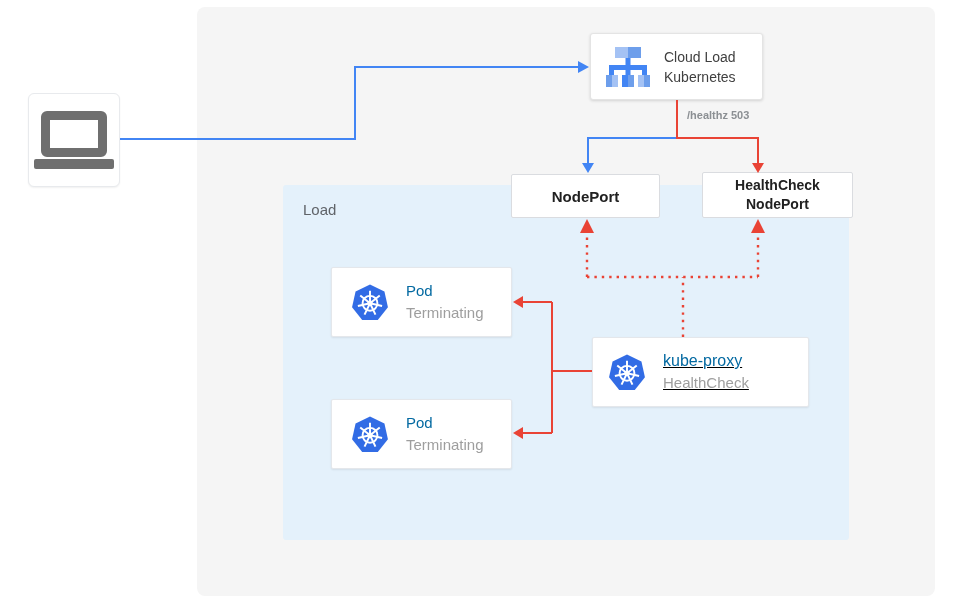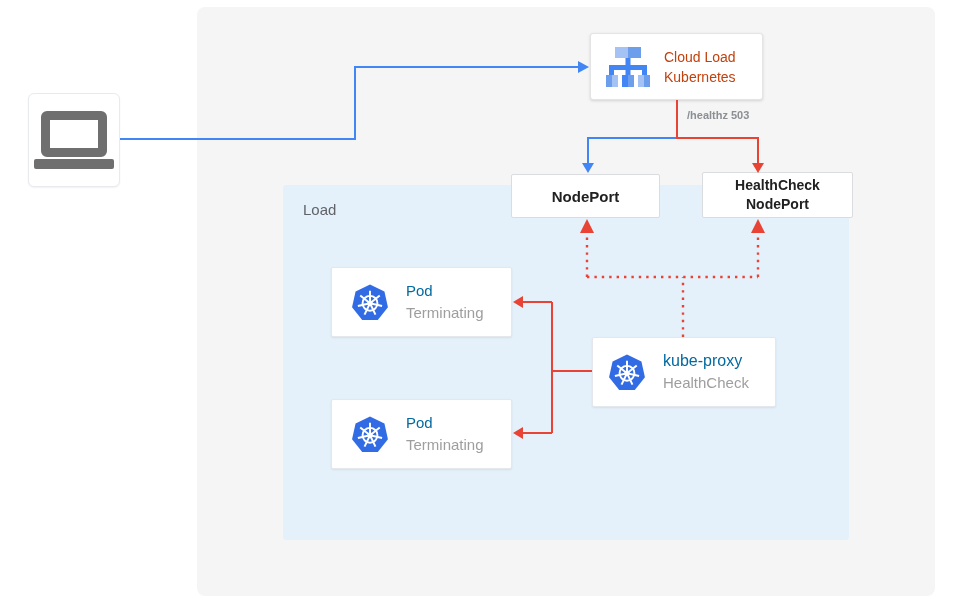--- a/index.html
+++ b/index.html
@@ -12,34 +12,34 @@
 
   .box{position:absolute;background:#fff;z-index:2;box-sizing:border-box;}
   .client-box{left:28px;top:93px;width:92px;height:94px;border:1px solid #e8eaed;border-radius:6px;
               box-shadow:0 1px 2px rgba(0,0,0,.06);display:flex;align-items:center;justify-content:center;}
   .laptop{width:80px;display:flex;flex-direction:column;align-items:center;}
   .laptop-screen{width:66px;height:46px;border:9px solid #6f6f6f;border-radius:6px;background:#fff;box-sizing:border-box;}
   .laptop-base{width:80px;height:10px;background:#6f6f6f;border-radius:2px;margin-top:2px;}
 
   .clb-box{left:590px;top:33px;width:173px;height:67px;border:1px solid #e4e4e4;border-radius:3px;
            box-shadow:0 1px 3px rgba(0,0,0,.14);display:flex;align-items:center;padding-left:15px;gap:14px;}
-  .clb-text{font-size:14px;line-height:20px;color:#c2410c;}
+  .clb-text{font-size:14px;line-height:20px;color:#404040;}
 
   .clb-icon{width:44px;height:40px;flex:0 0 auto;}
 
   .port-box{border:1px solid #dadce0;border-radius:2px;display:flex;flex-direction:column;
             align-items:center;justify-content:center;font-weight:bold;color:#212121;text-align:center;}
   .nodeport-box{left:511px;top:174px;width:149px;height:44px;font-size:15px;}
   .healthcheck-box{left:702px;top:172px;width:151px;height:46px;font-size:14px;line-height:19px;}
 
   .res-box{border:1px solid #e4e7eb;border-radius:2px;box-shadow:0 1px 2px rgba(0,0,0,.08);
            display:flex;align-items:center;gap:16px;}
   .pod1-box{left:331px;top:267px;width:181px;height:70px;padding-left:18px;}
   .pod2-box{left:331px;top:399px;width:181px;height:70px;padding-left:18px;}
-  .kubeproxy-box{left:592px;top:337px;width:184px;height:70px;padding-left:14px;}
+  .kubeproxy-box{left:592px;top:337px;width:217px;height:70px;padding-left:14px;text-decoration:underline;}
   .res-title{font-size:15px;line-height:22px;color:#0369a1;}
   .kp-title{font-size:16px;}
   .res-sub{font-size:15px;line-height:22px;color:#9e9e9e;}
   .k8s-icon{width:40px;height:39px;flex:0 0 auto;}
 
   .edge-label{position:absolute;left:687px;top:109px;font-size:11px;font-weight:bold;color:#8b8f93;z-index:4;}
 </style>
 </head>
 <body>
 

